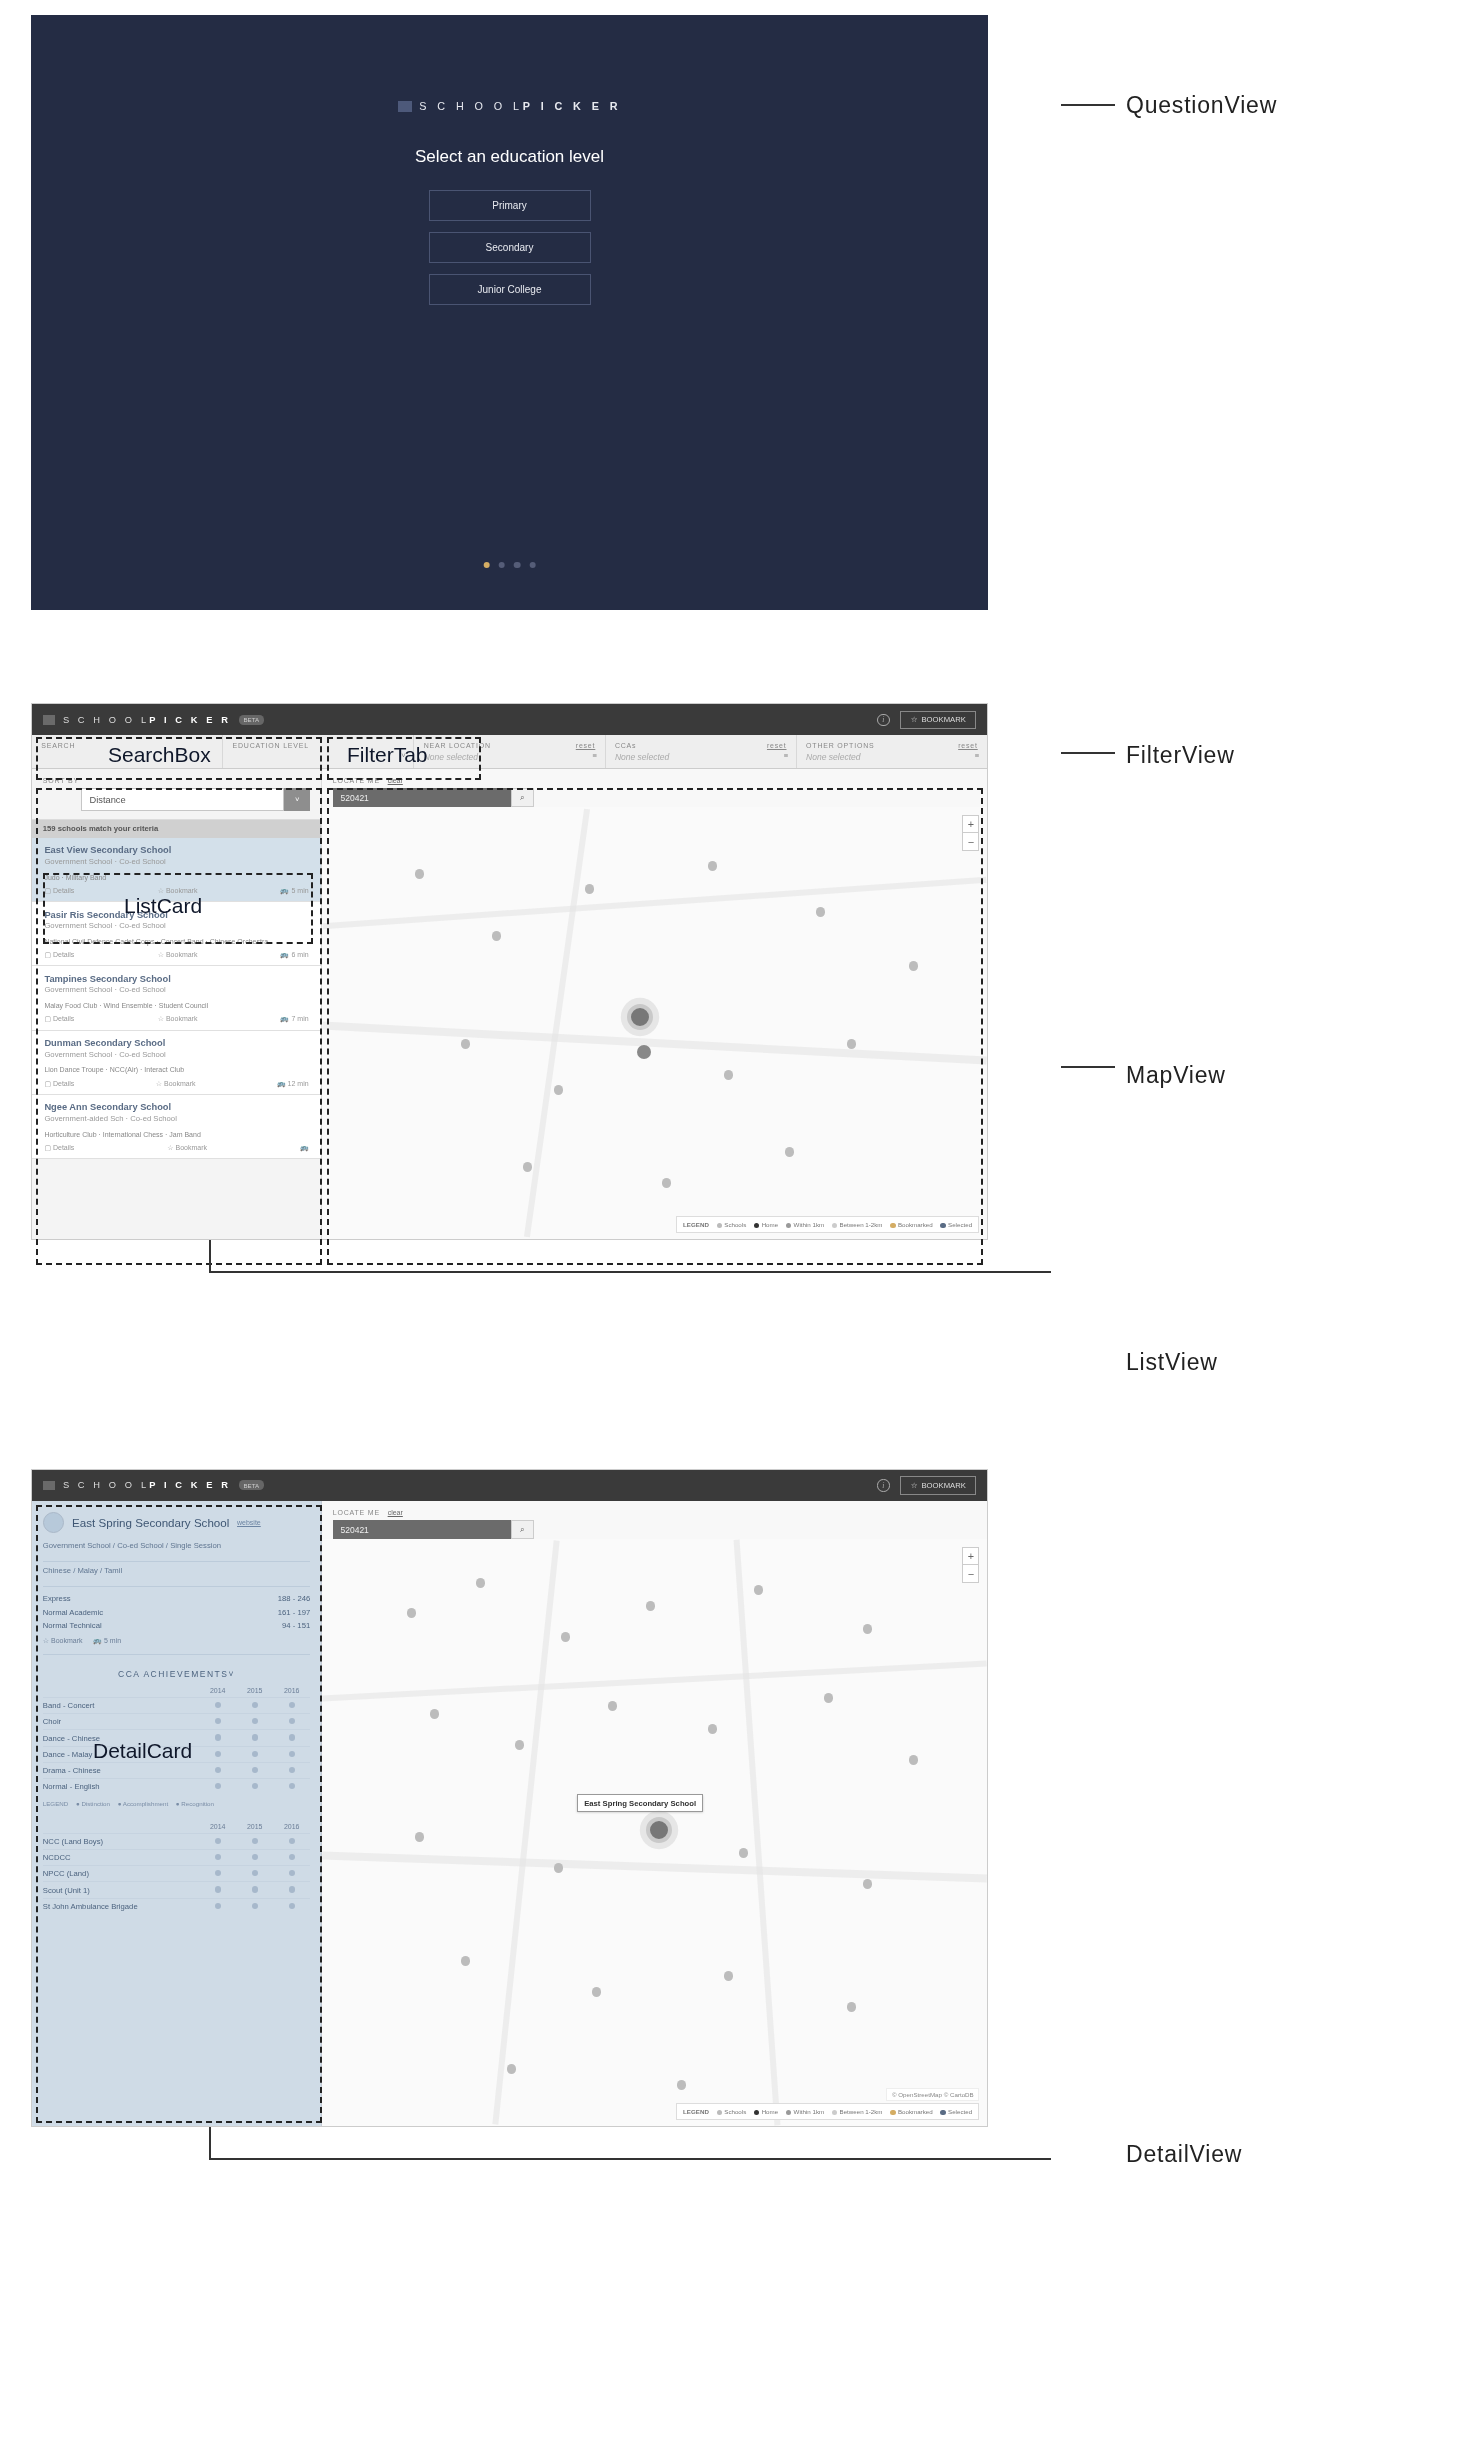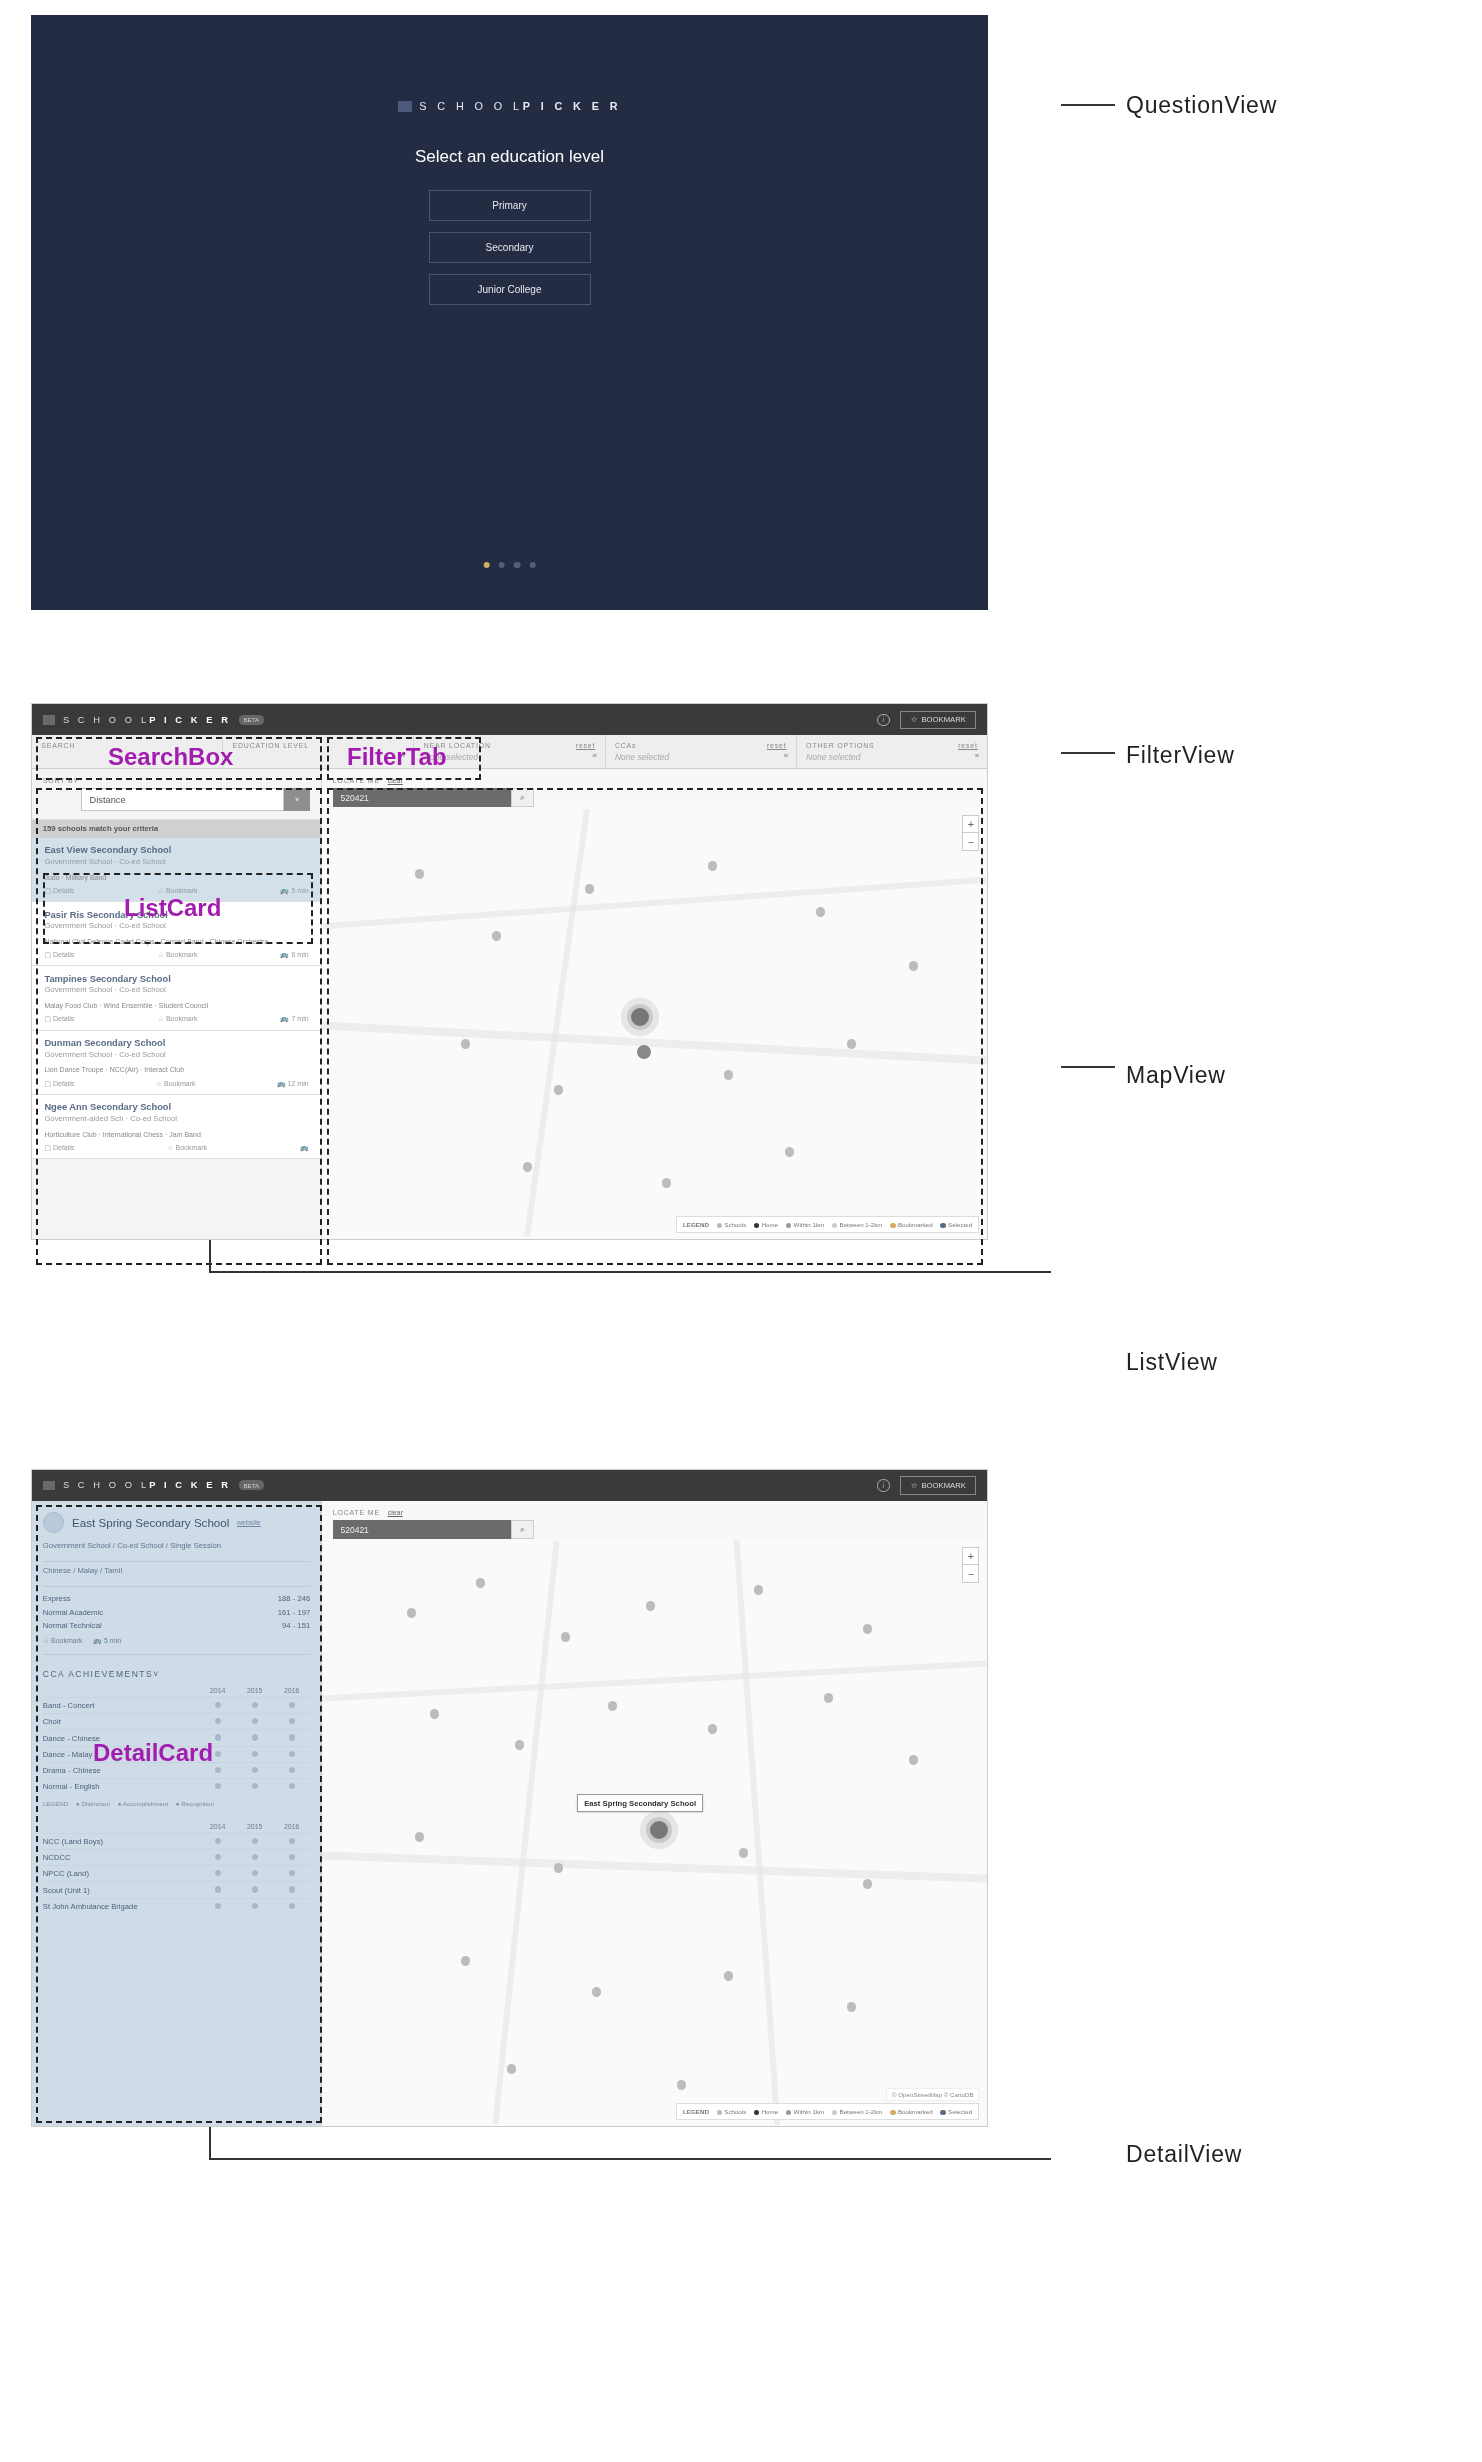--- a/index.html
+++ b/index.html
@@ -76,36 +76,36 @@
   .map-zoom { position:absolute; top:7.7px; right:7.7px; width:17px; background:#fff; border:0.8px solid #ccc; font-size:10.8px; }
   .map-zoom div { height:17px; display:flex;align-items:center;justify-content:center;border-bottom:0.8px solid #ccc;color:#666;cursor:pointer;}
   .map-zoom div:last-child{border-bottom:none;}
   .map-legend { position:absolute; bottom:6.2px; right:7.7px; background:#fff; border:0.8px solid #ddd; font-size:6.2px; color:#777; padding:3.9px 6.2px; display:flex; gap:7.7px; align-items:center;}
   .map-legend .lg-dot{width:5.4px;height:5.4px;border-radius:50%;display:inline-block;margin-right:2.3px;vertical-align:middle;}
   .map-attrib { position:absolute; bottom:25px; right:7.7px; font-size:6.2px; color:#888; background:#fff; padding:2.3px 4.6px; border:0.8px solid #eee;}
   .map-tooltip { position:absolute; background:#fff; border:0.8px solid #999; font-size:7.7px; font-weight:600; padding:3.1px 6.2px; color:#333; box-shadow:0 0.8px 2.3px rgba(0,0,0,0.2);}
 
   
   .dash { position:absolute; border:2.3px dashed #222; pointer-events:none; }
-  .ovl { position:absolute; font-size:24px; font-weight:700; color:#a21caf; background:transparent; }
+  .ovl { position:absolute; font-size:21px; font-weight:400; color:#0f172a; background:transparent; }
 
   
   .dv-panel { width:957px; background:#fff; border:0.8px solid #ccc; }
   .dv-row { display:flex; }
   .dv-side { width:290px; background:#cfdbe6; border-right:0.8px solid #c4cbd5; padding:0; }
   .dv-head { display:flex; align-items:center; gap:7.7px; padding:10.8px 10.8px 7.7px 10.8px; }
   .dv-crest { width:21.6px; height:21.6px; border-radius:50%; background:#b7c9da; border:0.8px solid #aab8c8; }
   .dv-title { font-size:11.6px; color:#3e5673; font-weight:400; }
   .dv-weblink { font-size:7px; color:#6d85a3; text-decoration:underline; }
   .dv-meta { font-size:7.7px; color:#607691; padding:0 10.8px 6.2px 10.8px; }
   .dv-sep { border-top:0.8px solid #bccbda; margin:4.6px 10.8px; }
   .dv-table { padding:0 10.8px; font-size:7.7px; color:#4c637f; }
   .dv-table div { display:flex; justify-content:space-between; padding:2.3px 0; }
   .dv-bmrow { padding:4.6px 10.8px; font-size:7px; color:#6b7e97; display:flex; gap:10.8px;}
-  .dv-section-h { padding:9.3px 10.8px 4.6px 10.8px; font-size:8.5px; letter-spacing:1.5px; color:#4c637f; display:flex; justify-content:flex-start; align-items:center;}
+  .dv-section-h { padding:9.3px 10.8px 4.6px 10.8px; font-size:8.5px; letter-spacing:1.5px; color:#4c637f; display:flex; justify-content:center; align-items:center;}
   .dv-grid { padding:0 10.8px; }
   .dv-grid-head { display:grid; grid-template-columns: 1fr 37px 37px 37px; font-size:7px; color:#6b7e97; text-align:center; padding:3.1px 0;}
   .dv-grid-row { display:grid; grid-template-columns: 1fr 37px 37px 37px; font-size:7.7px; color:#4c637f; align-items:center; padding:3.1px 0; border-top:0.8px solid #c6d3e0;}
   .dv-grid-row .cell { text-align:center; }
   .dv-bullet { width:6.2px;height:6.2px;border-radius:50%;background:#a7b8cb;display:inline-block;}
   .dv-legend { padding:6.2px 10.8px; font-size:6.2px; color:#7a8da6; display:flex; gap:7.7px;}
 
   
   .connector-box { position:relative; height:46px; }
 

